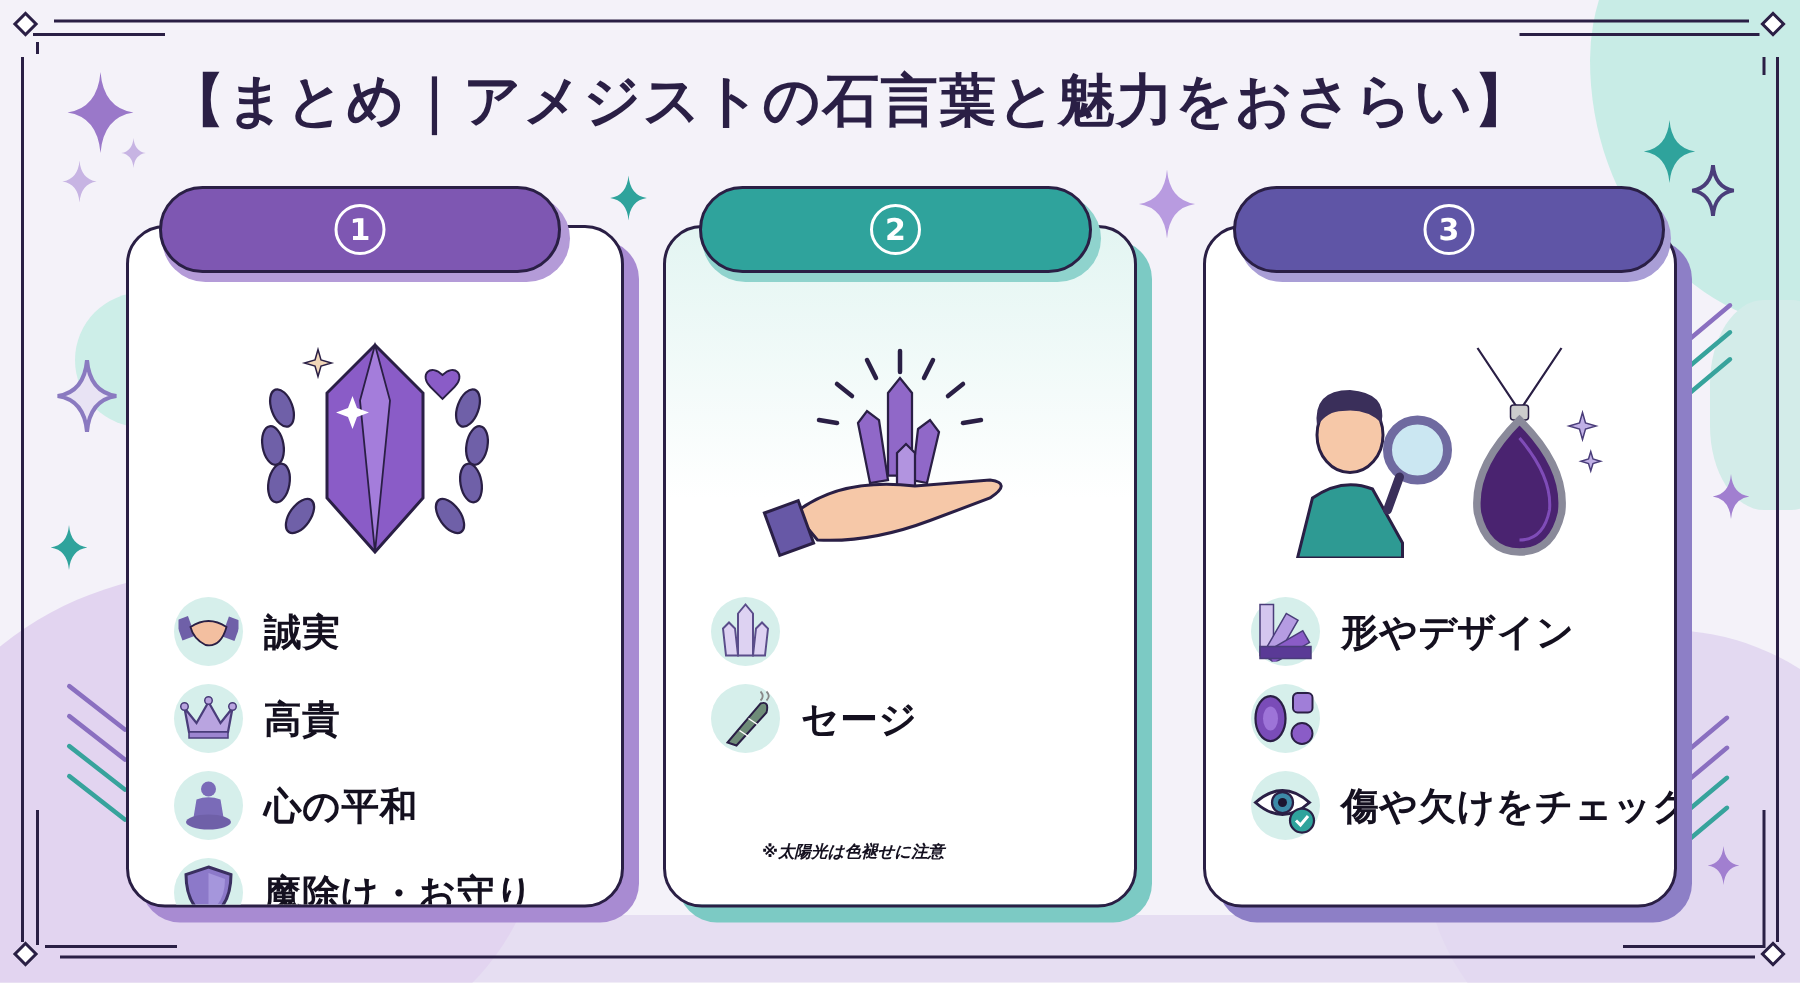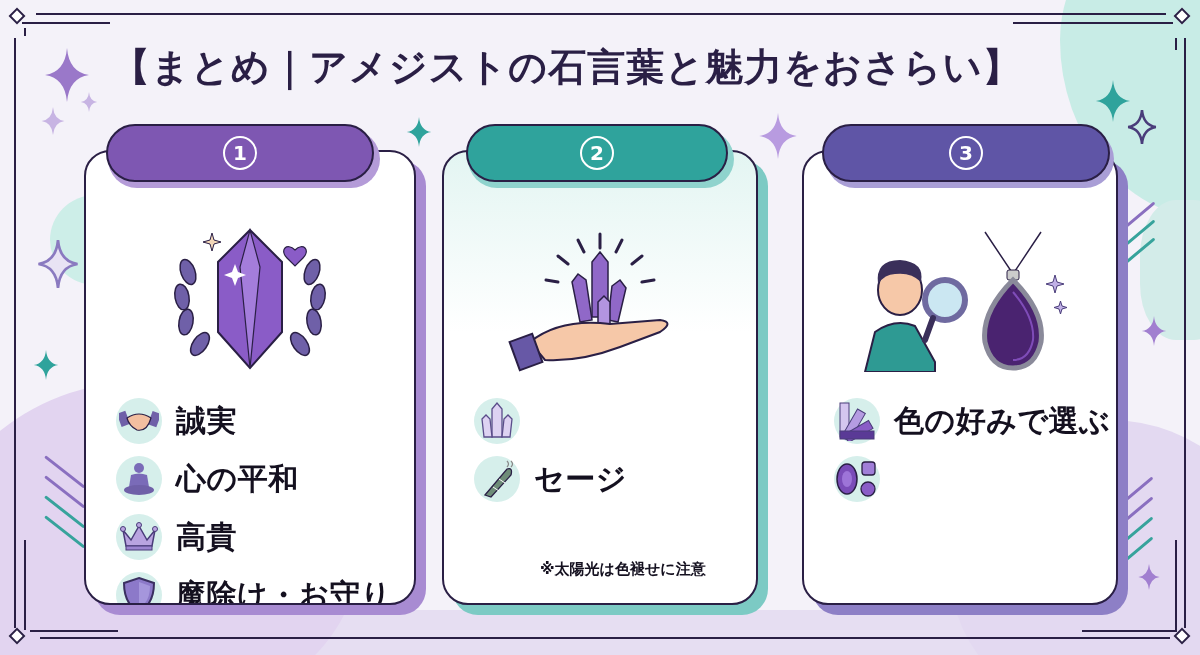--- a/index.html
+++ b/index.html
@@ -58,22 +58,22 @@
   .pill-shadow { position: absolute; height: 58px; border-radius: 29px; z-index: 2; }
 
   .illus { position: absolute; left: 0; right: 0; top: 60px; height: 170px; display: flex; align-items: center; justify-content: center; }
 
   .items { position: absolute; left: 30px; top: 240px; right: 10px; }
   .item { display: flex; align-items: center; gap: 14px; height: 58px; }
   .item-icon {
     width: 46px; height: 46px; border-radius: 50%; background: #d6efeb;
     display: flex; align-items: center; justify-content: center; flex-shrink: 0;
   }
-  .item-label { font-size: 30px; font-weight: bold; color: #14101f; white-space: nowrap; letter-spacing: 0.5px; }
-  .note { position: absolute; left: 96px; font-size: 15px; font-weight: bold; color: #14101f; white-space: nowrap; }
+  .item-label { font-size: 25px; font-weight: bold; color: #14101f; white-space: nowrap; letter-spacing: 0.5px; }
+  .note { position: absolute; left: 64px; font-size: 11px; font-weight: bold; color: #14101f; white-space: nowrap; font-style: italic; }
 </style>
 </head>
 <body>
 
 <div class="bg-layer">
   <div class="blob blob-band"></div>
   <div class="blob blob-teal-tr"></div>
   <div class="blob blob-purple-br"></div>
   <div class="blob blob-purple-bl"></div>
   <div class="blob blob-teal-l"></div>
@@ -179,39 +179,39 @@
           <svg width="40" height="30" viewBox="0 0 40 30">
               <rect x="0" y="6" width="9" height="14" fill="#6f60a8" transform="rotate(-20 4 13)"></rect>
               <rect x="31" y="6" width="9" height="14" fill="#6f60a8" transform="rotate(20 35 13)"></rect>
               <path d="M8 12 Q20 4 32 12 Q28 26 18 24 Q10 20 8 12Z" fill="#f3bfa0" stroke="#2a1f45" stroke-width="1.2"></path>
             </svg>
         </span>
         <span class="item-label">誠実</span>
       </div>
       <div class="item">
         <span class="item-icon">
-          <svg width="36" height="36" viewBox="0 0 36 36">
-              <circle cx="18" cy="7" r="5" fill="#7a6bb8"></circle>
-              <path d="M10 14 Q18 11 26 14 L28 26 L8 26Z" fill="#7a6bb8"></path>
-              <ellipse cx="18" cy="29" rx="15" ry="5" fill="#6f60a8"></ellipse>
-            </svg>
-        </span>
-        <span class="item-label">心の平和</span>
-      </div>
-      <div class="item">
-        <span class="item-icon">
           <svg width="40" height="30" viewBox="0 0 40 30">
               <path d="M4 8 L12 18 L20 4 L28 18 L36 8 L33 24 L7 24 Z" fill="#b9a4e0" stroke="#4a3d7a" stroke-width="1.5"></path>
               <rect x="7" y="24" width="26" height="4" fill="#9c85d0" stroke="#4a3d7a"></rect>
               <circle cx="4" cy="7" r="2.5" fill="#b9a4e0" stroke="#4a3d7a"></circle>
               <circle cx="20" cy="3" r="2.5" fill="#b9a4e0" stroke="#4a3d7a"></circle>
               <circle cx="36" cy="7" r="2.5" fill="#b9a4e0" stroke="#4a3d7a"></circle>
             </svg>
         </span>
         <span class="item-label">高貴</span>
+      </div>
+      <div class="item">
+        <span class="item-icon">
+          <svg width="36" height="36" viewBox="0 0 36 36">
+              <circle cx="18" cy="7" r="5" fill="#7a6bb8"></circle>
+              <path d="M10 14 Q18 11 26 14 L28 26 L8 26Z" fill="#7a6bb8"></path>
+              <ellipse cx="18" cy="29" rx="15" ry="5" fill="#6f60a8"></ellipse>
+            </svg>
+        </span>
+        <span class="item-label">心の平和</span>
       </div>
       <div class="item">
         <span class="item-icon">
           <svg width="34" height="38" viewBox="0 0 34 38">
               <path d="M17 2 L32 7 Q32 28 17 36 Q2 28 2 7 Z" fill="#8c79c9" stroke="#3a2f60" stroke-width="2"></path>
               <path d="M17 6 L28 10 Q28 26 17 32 Z" fill="#a596dc"></path>
             </svg>
         </span>
         <span class="item-label">魔除け・お守り</span>
       </div>
@@ -301,31 +301,43 @@
     <div class="items">
       <div class="item">
         <span class="item-icon">
           <svg width="42" height="40" viewBox="0 0 42 40">
               <rect x="4" y="2" width="9" height="34" fill="#d4c6ef" stroke="#4a3d7a"></rect>
               <rect x="6" y="6" width="9" height="32" fill="#b59ce2" stroke="#4a3d7a" transform="rotate(30 10 36)"></rect>
               <rect x="8" y="10" width="9" height="28" fill="#8a5cc7" stroke="#4a3d7a" transform="rotate(60 12 36)"></rect>
               <rect x="4" y="30" width="34" height="8" fill="#5a3a96" stroke="#4a3d7a"></rect>
             </svg>
         </span>
-        <span class="item-label">色の好みで選ぶ</span>
+        <span class="item-label">形やデザイン</span>
       </div>
       <div class="item">
         <span class="item-icon">
           <svg width="44" height="40" viewBox="0 0 44 40">
               <ellipse cx="12" cy="20" rx="10" ry="15" fill="#7a4cb8" stroke="#2a1f45" stroke-width="1.5"></ellipse>
               <ellipse cx="12" cy="20" rx="5" ry="8" fill="#9d74d8"></ellipse>
               <rect x="27" y="3" width="13" height="13" rx="3" fill="#a07ed8" stroke="#2a1f45" stroke-width="1.3"></rect>
               <circle cx="33" cy="30" r="7" fill="#8a5cc7" stroke="#2a1f45" stroke-width="1.3"></circle>
             </svg>
         </span>
       </div>
+      <div class="item">
+        <span class="item-icon">
+          <svg width="44" height="40" viewBox="0 0 44 40">
+              <path d="M2 18 Q20 2 38 18 Q20 34 2 18Z" fill="#fff" stroke="#2a1f45" stroke-width="2"></path>
+              <circle cx="20" cy="18" r="7" fill="#3d8aa8" stroke="#2a1f45" stroke-width="1.5"></circle>
+              <circle cx="20" cy="18" r="3" fill="#1c1530"></circle>
+              <circle cx="33" cy="30" r="8" fill="#2fa39c" stroke="#2a1f45" stroke-width="1.5"></circle>
+              <path d="M29 30 l3 3 l5 -6" stroke="#fff" stroke-width="2" fill="none"></path>
+            </svg>
+        </span>
+        <span class="item-label">傷や欠けをチェック</span>
+      </div>
     </div>
   </div>
   <div class="pill-shadow" style="left:24px;top:-20px;width:288px;background:#a99ed6;"></div>
   <div class="pill" style="left:20px;top:-26px;width:288px;background:#5f55a6;">
     <span class="pill-num">3</span>
   </div>
 </div>
 
 </body></html>

